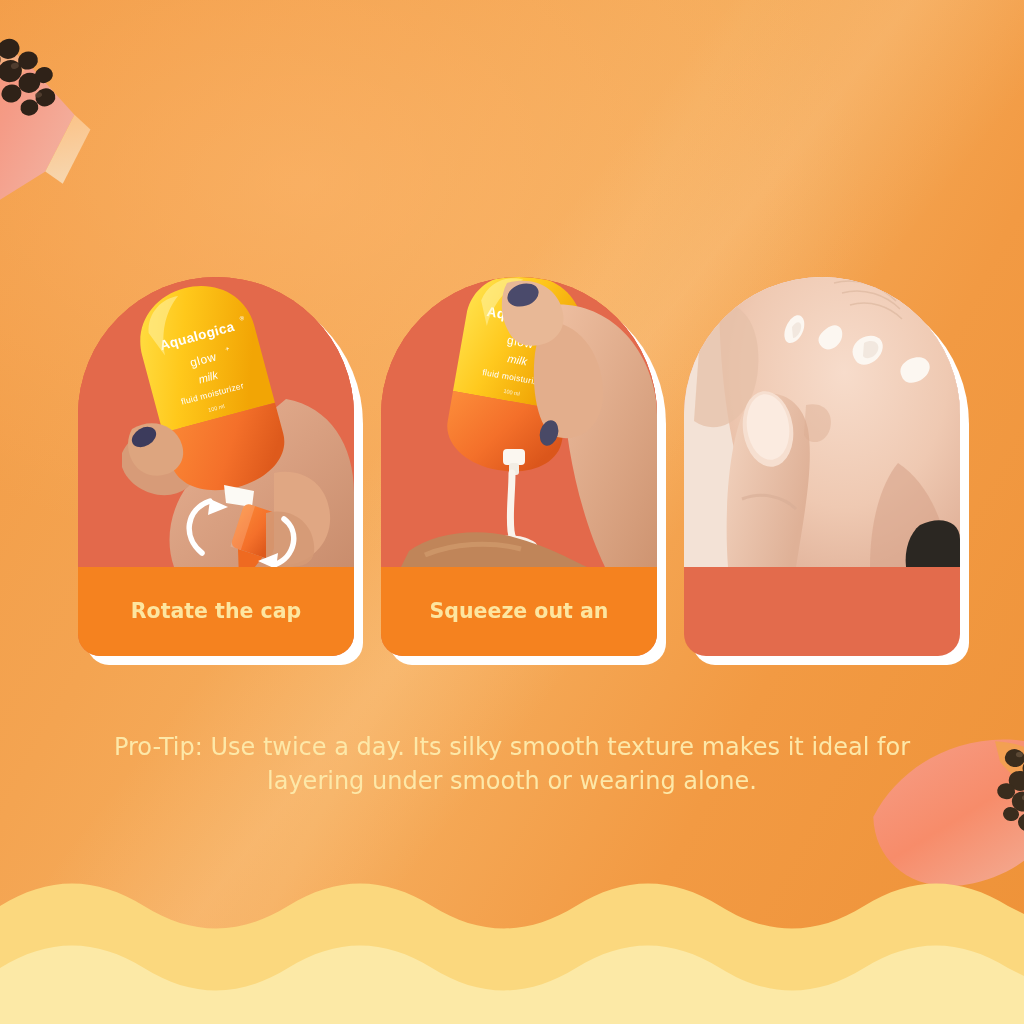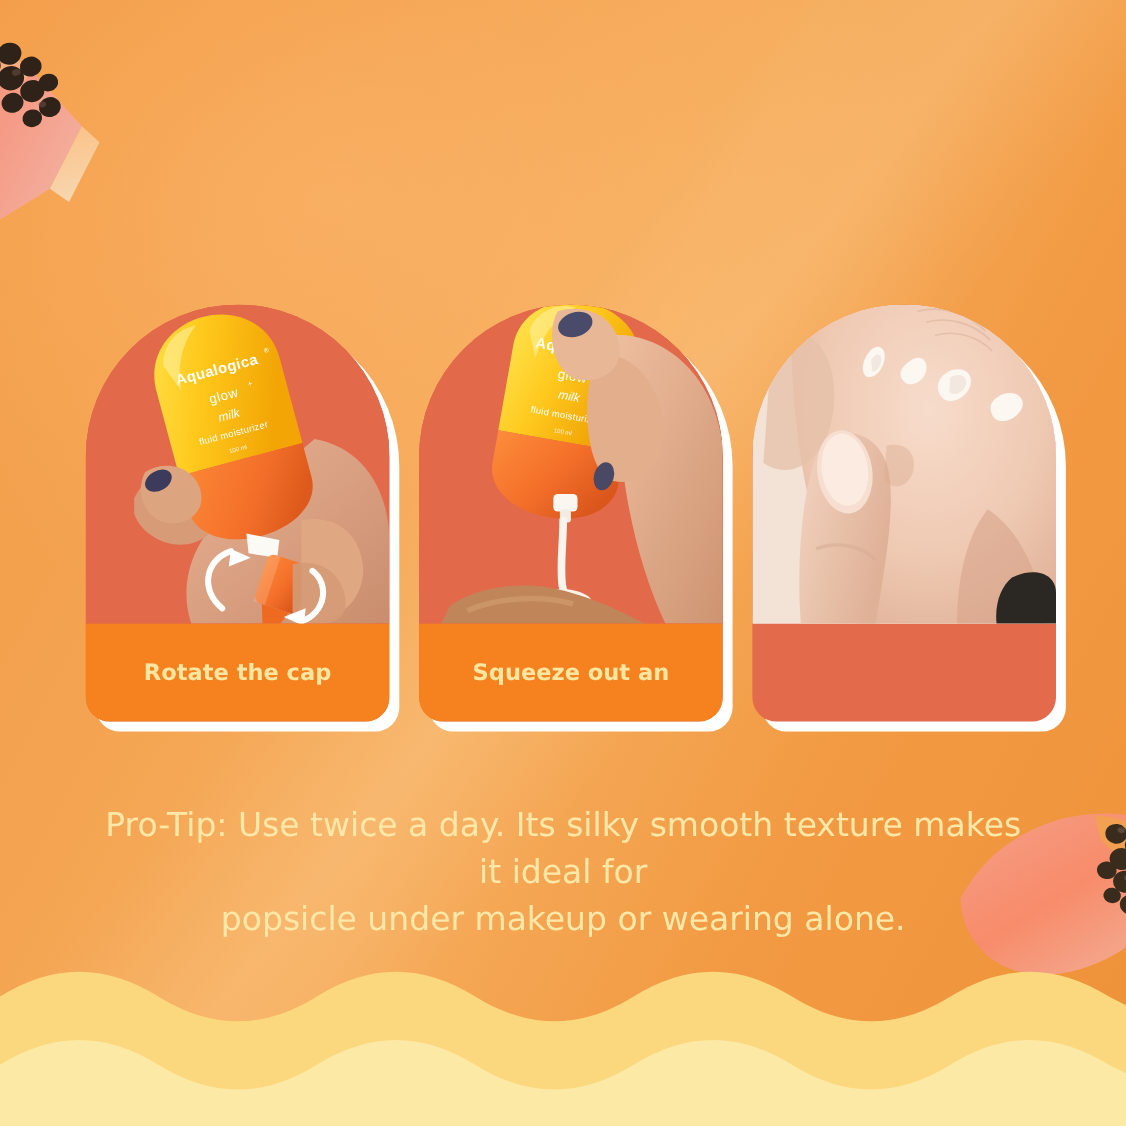--- a/index.html
+++ b/index.html
@@ -132,21 +132,21 @@
   .card.light .card-photo { background: #F0D9CB; }
 
   
   .protip {
     position: absolute;
     top: 730px;
     left: 84px;
     width: 856px;
     text-align: center;
     color: #FDE8A8;
-    font-size: 30px;
+    font-size: 24px;
     line-height: 1.42;
     font-family: "DejaVu Sans", sans-serif;
   }
 
   
   .waves {
     position: absolute;
     left: 0;
     bottom: 0;
     width: 1024px;
@@ -422,21 +422,21 @@
             </g>
           </svg>
         </div>
       </div>
     </div>
 
   </div>
 
   <div class="protip">
     <div>Pro-Tip: Use twice a day. Its silky smooth texture makes it ideal for</div>
-    <div>popsicle under makeup or wearing alone.</div>
+    <div>layering under smooth or wearing alone.</div>
   </div>
 
   <svg class="waves" viewBox="0 0 1024 160" preserveAspectRatio="none">
     <path d="M 0 42 C 48 12, 96 12, 144 42 C 192 72, 240 72, 288 42 C 336 12, 384 12, 432 42 C 480 72, 528 72, 576 42 C 624 12, 672 12, 720 42 C 768 72, 816 72, 864 42 C 912 12, 960 12, 1008 42 L 1024 50 L 1024 160 L 0 160 Z" fill="#FBD87E"></path>
     <path d="M 0 104 C 48 74, 96 74, 144 104 C 192 134, 240 134, 288 104 C 336 74, 384 74, 432 104 C 480 134, 528 134, 576 104 C 624 74, 672 74, 720 104 C 768 134, 816 134, 864 104 C 912 74, 960 74, 1008 104 L 1024 112 L 1024 160 L 0 160 Z" fill="#FCE9A6"></path>
   </svg>
 
 </div>
 
 </body></html>

